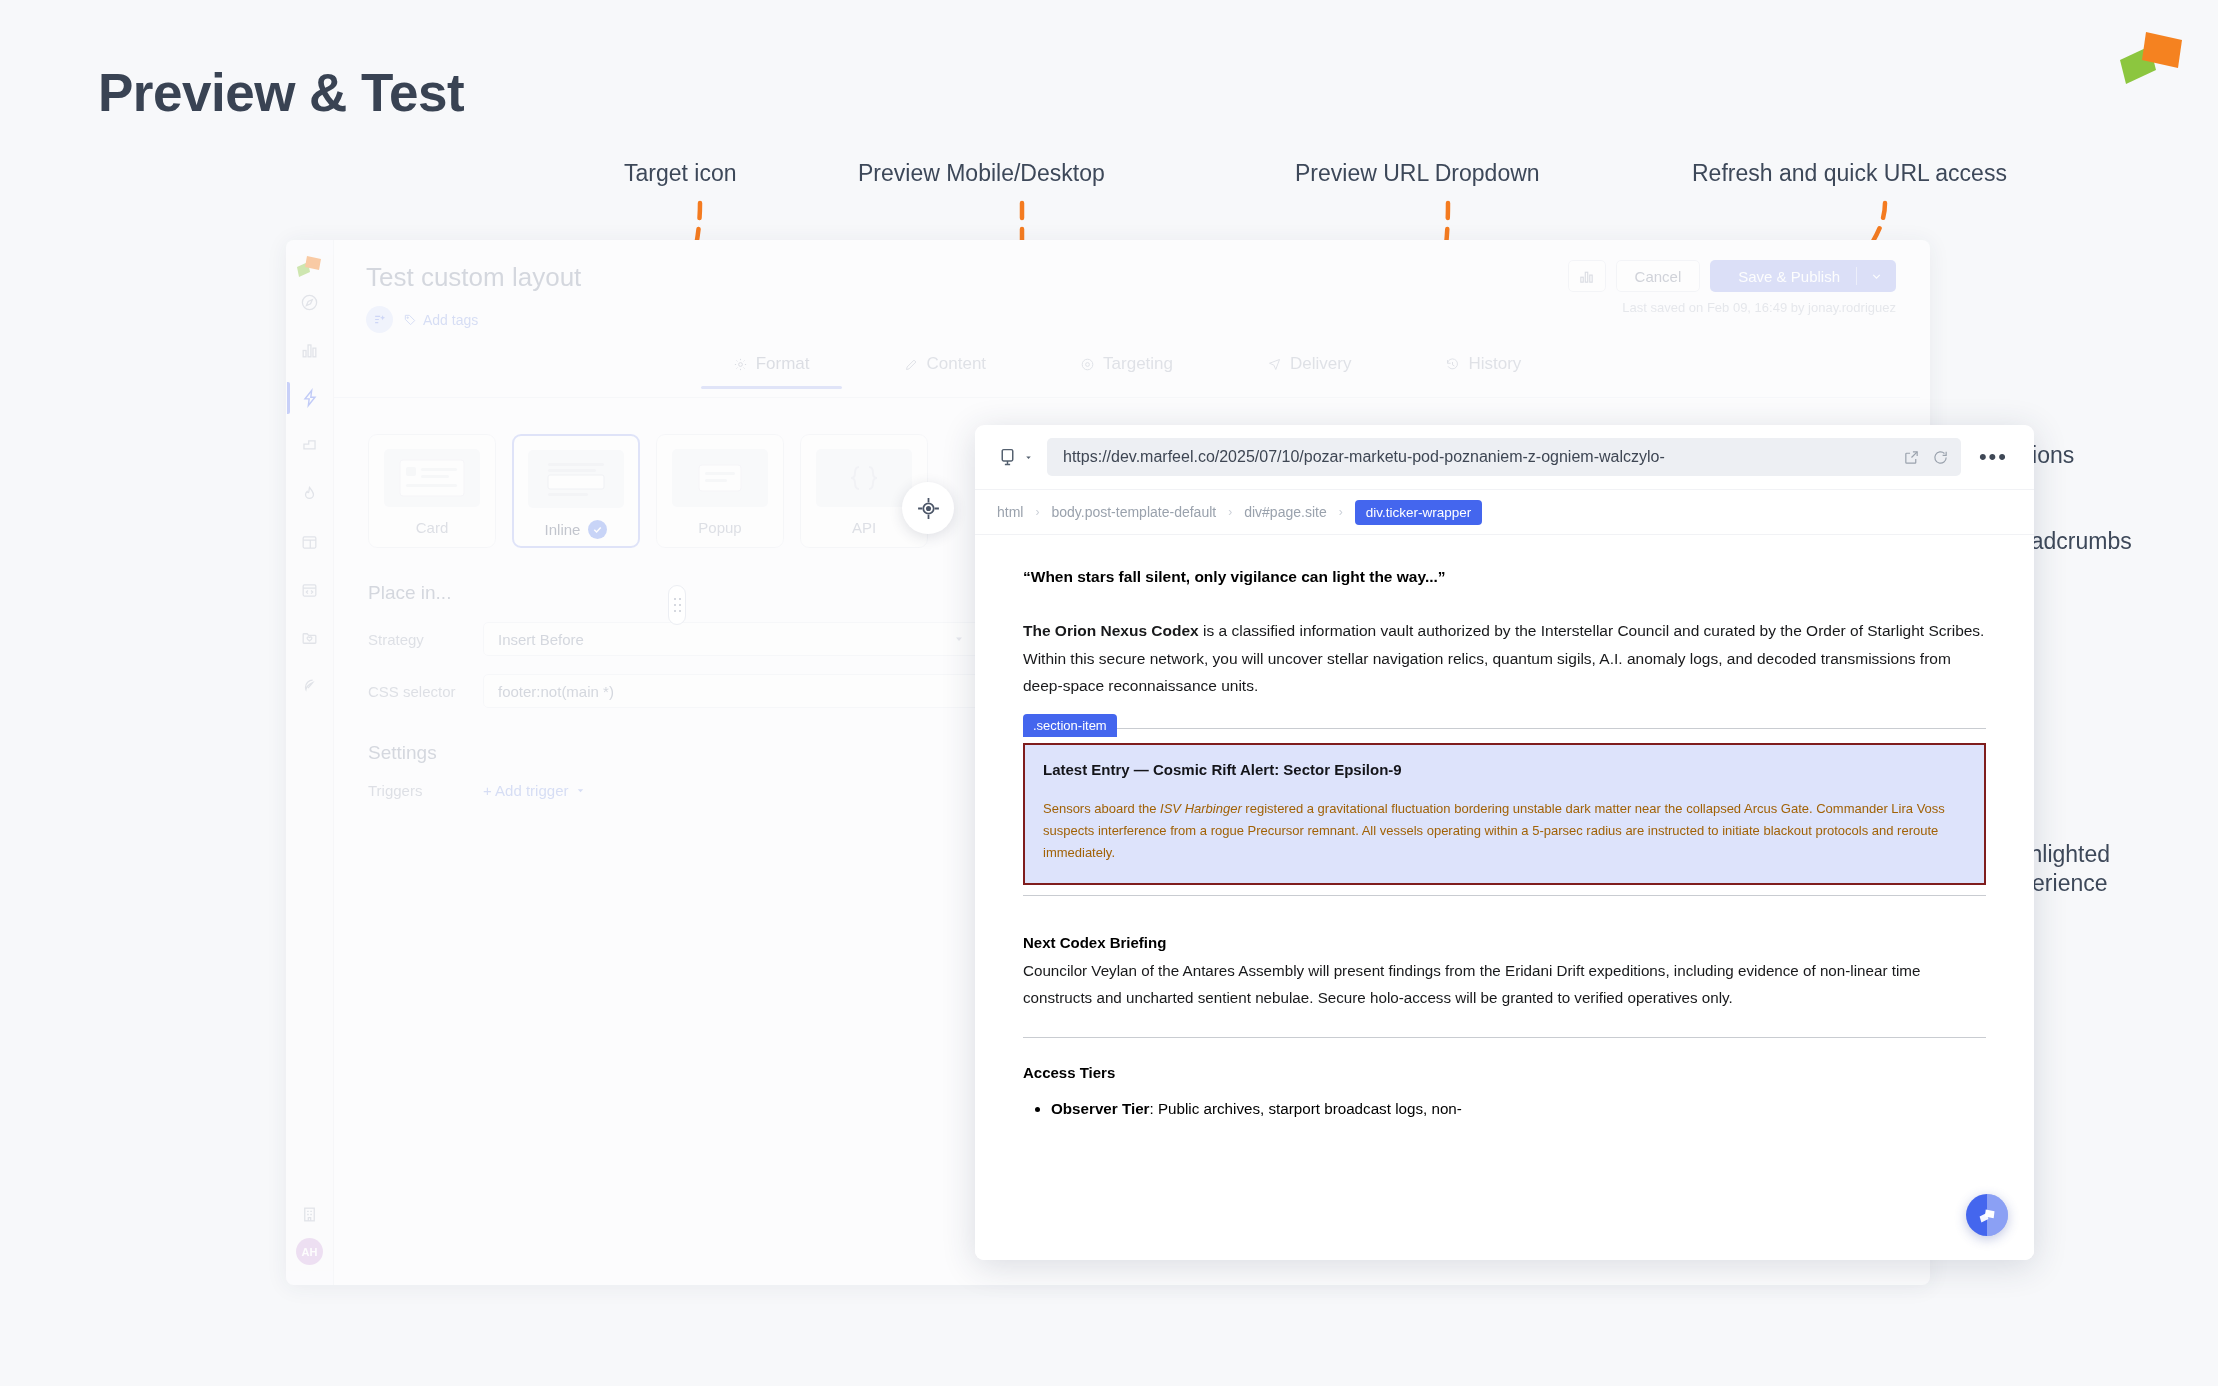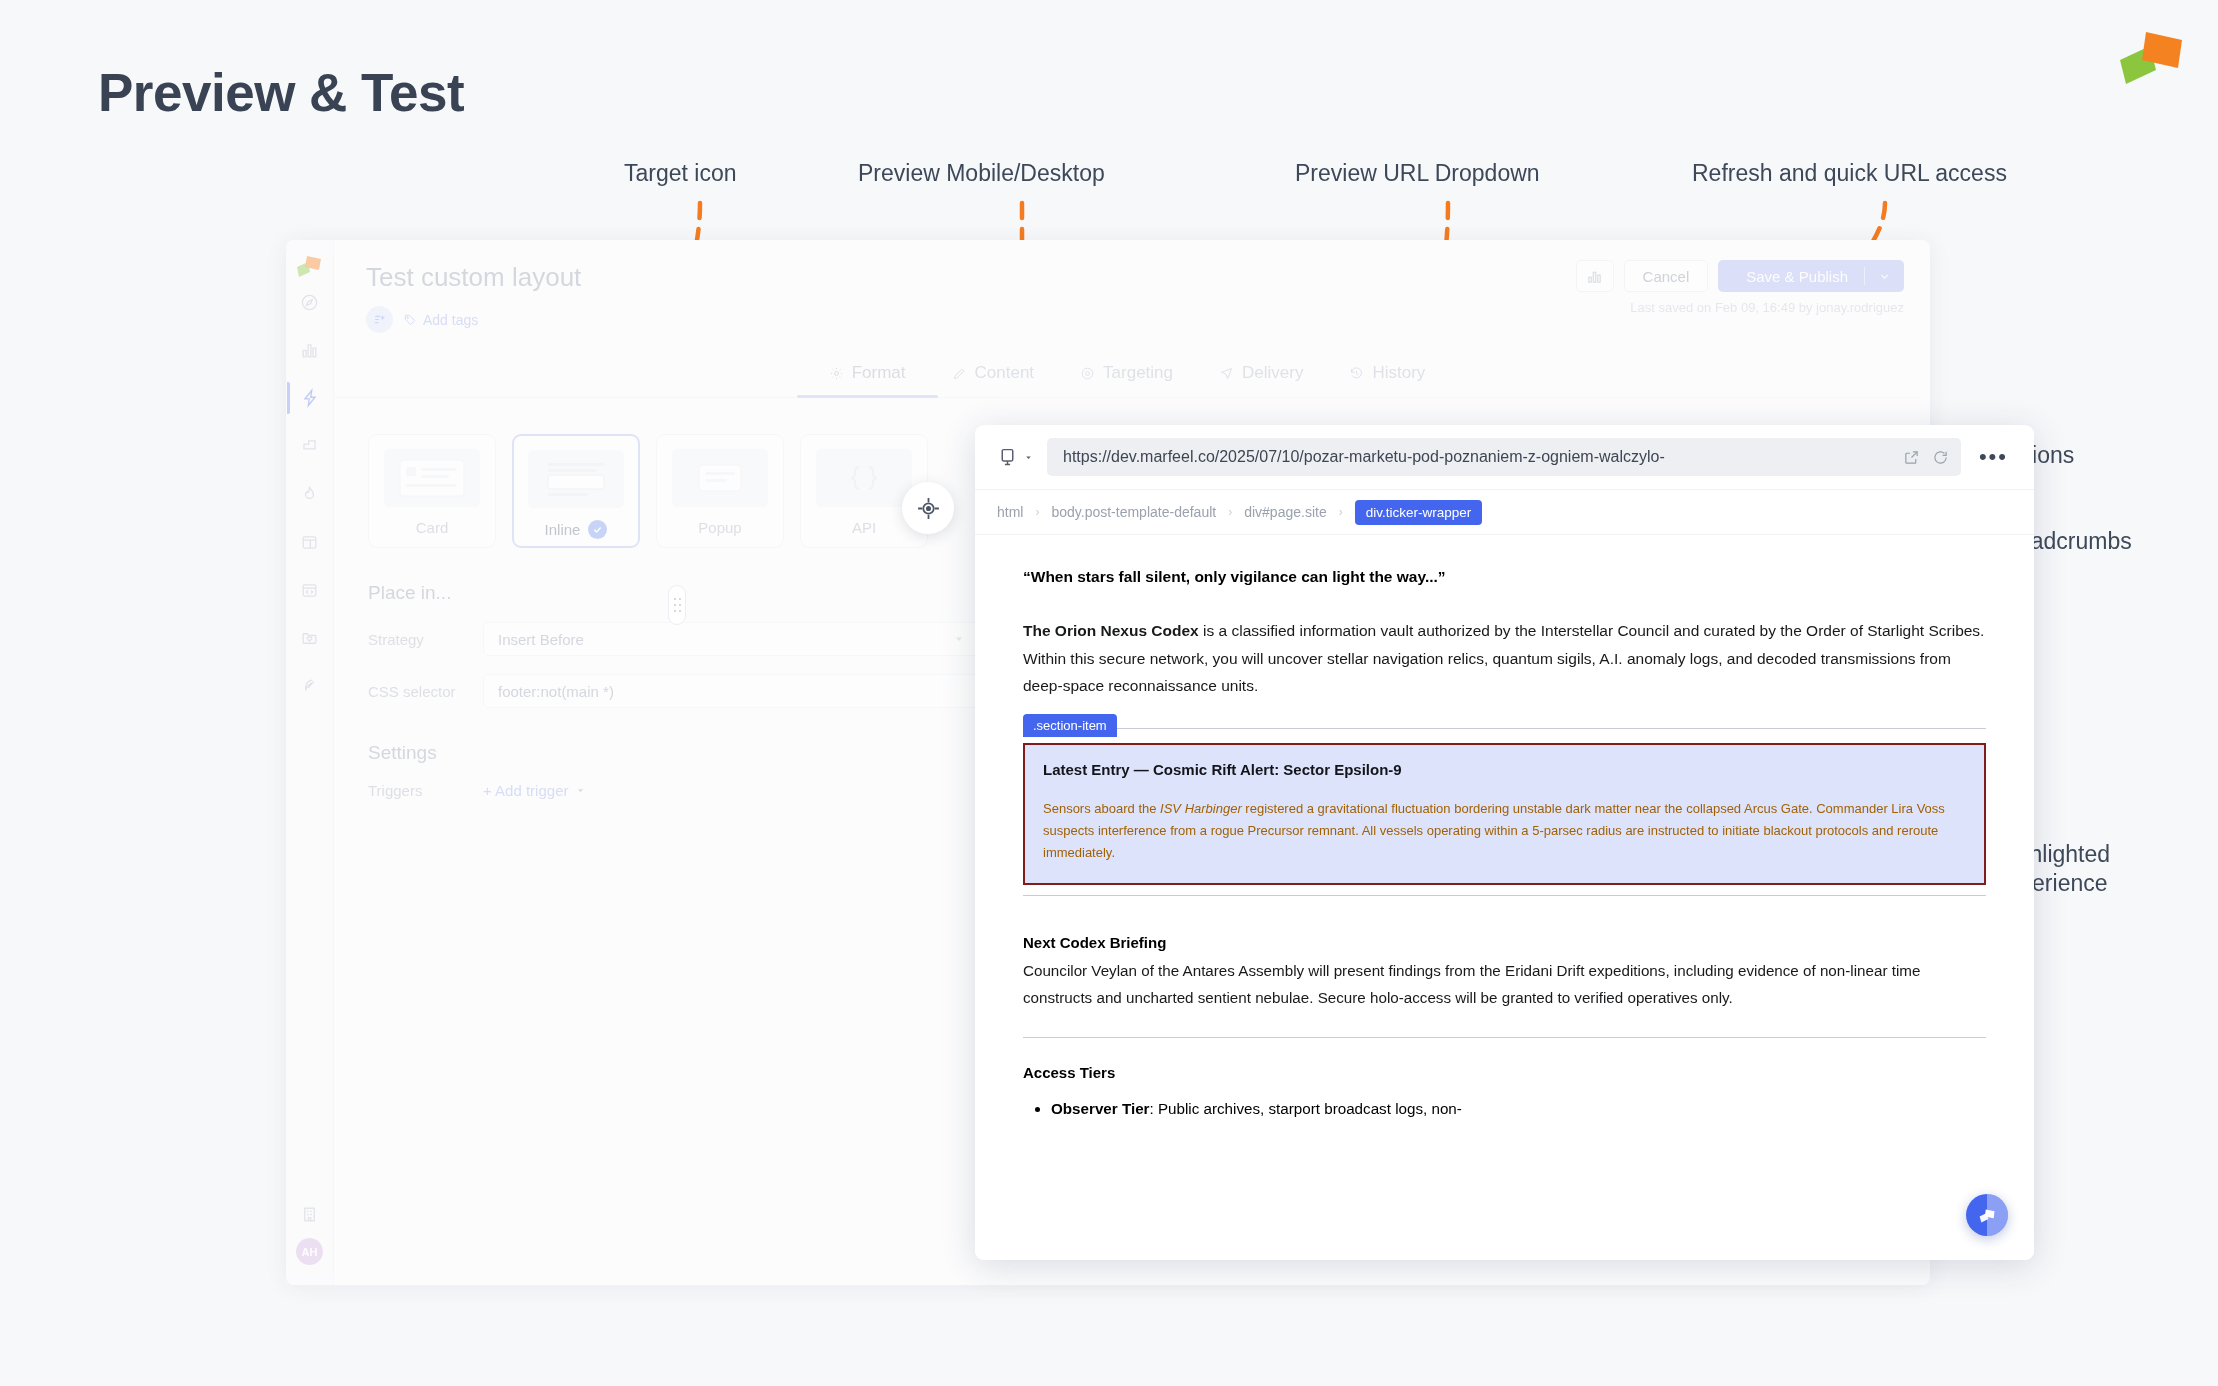--- a/index.html
+++ b/index.html
@@ -57,21 +57,21 @@
     background: #7b8ff2; border-radius: 0 2px 2px 0;
   }
   .rail-spacer { flex: 1; }
   .rail-avatar {
     width: 27px; height: 27px; border-radius: 50%;
     background: #d9b6e2; color: #fff; font-size: 11px; font-weight: 700;
     display: flex; align-items: center; justify-content: center; margin-bottom: 20px;
   }
 
   
-  .editor-head { position: absolute; left: 48px; top: 0; right: 0; height: 110px; }
+  .editor-head { position: absolute; left: 48px; top: 0; right: 8px; height: 110px; }
   .exp-title {
     position: absolute; left: 32px; top: 22px;
     font-size: 26px; color: #9aa2b1; font-weight: 400;
   }
   .tag-row { position: absolute; left: 32px; top: 66px; display: flex; align-items: center; gap: 10px; }
   .ai-badge {
     width: 27px; height: 27px; border-radius: 50%; background: #dfe6fb;
     display: flex; align-items: center; justify-content: center; color: #8aa0ee;
   }
   .add-tags { display: flex; align-items: center; gap: 6px; color: #9fb1e8; font-size: 14px; }
@@ -92,21 +92,21 @@
   .primary-btn .lbl { padding: 0 16px 0 28px; }
   .primary-btn .sep { width: 1px; height: 18px; background: rgba(255,255,255,0.55); }
   .primary-btn .caret { padding: 0 13px; display: flex; align-items: center; }
   .saved-note {
     position: absolute; right: 26px; top: 60px; font-size: 13px; color: #c3c8d2;
   }
 
   
   .tabs {
     position: absolute; left: 48px; top: 110px; right: 10px; height: 48px;
-    display: flex; align-items: flex-end; justify-content: center; gap: 38px;
+    display: flex; align-items: flex-start; justify-content: center; gap: 86px;
     border-bottom: 1px solid #eef0f4;
   }
   .tab {
     display: flex; align-items: center; gap: 8px;
     font-size: 17px; color: #b4bac6; padding: 4px 4px 14px;
     position: relative;
   }
   .tab.active { color: #aab0bd; }
   .tab.active::after {
     content: ""; position: absolute; left: -28px; right: -28px; bottom: -1px; height: 3px;

